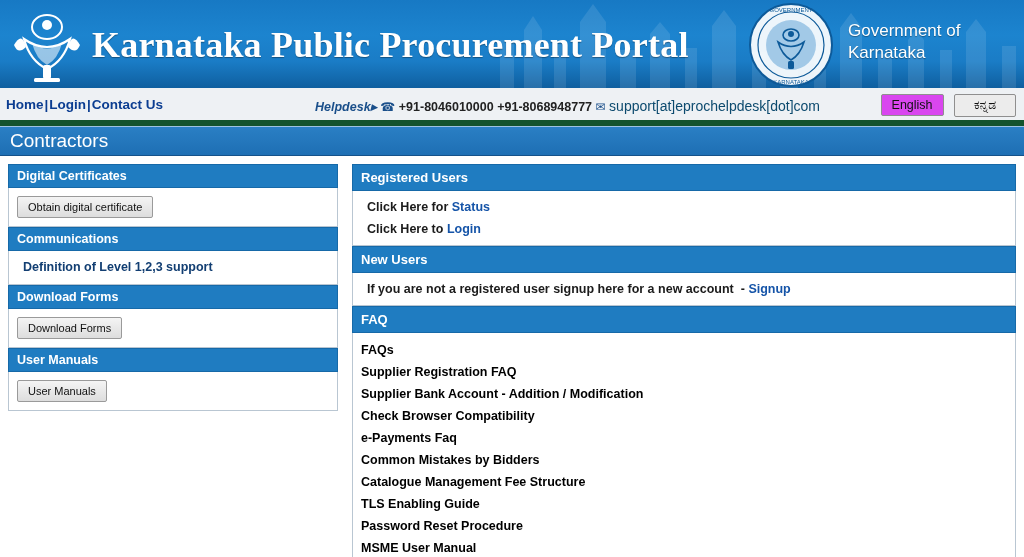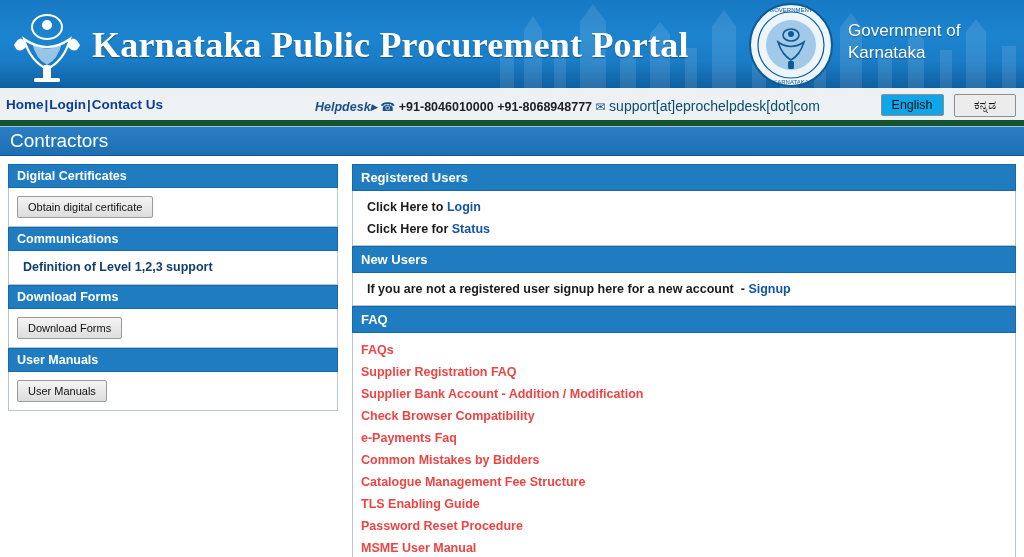--- a/index.html
+++ b/index.html
@@ -99,21 +99,21 @@
     right: 8px; top: 6px;
   }
   .lang-btn {
     display: inline-block;
     min-width: 62px;
     padding: 3px 10px;
     margin-left: 6px;
     font-size: 12.5px;
     text-align: center;
     border: 1px solid #8f8f8f;
-    background: #0ea5e9;
+    background: #d946ef;
     color: #111;
     border-radius: 2px;
     cursor: pointer;
   }
   .lang-btn.alt { background: #ececec; }
 
   
   .page-title-bar {
     width: 1024px;
     height: 30px;
@@ -195,21 +195,21 @@
   }
 
   .faq-list { padding: 6px 2px 2px 8px; }
   .faq-item {
     font-size: 12.5px;
     font-weight: bold;
     color: #14468a;
     padding: 2.5px 0;
     line-height: 17px;
   }
-  .faq-item a { color: #ef4444; text-decoration: none; }
+  .faq-item a { color: #000000; text-decoration: none; }
 </style>
 </head>
 <body>
 
 <div class="banner">
 
   <svg class="bg-arch" viewBox="0 0 560 88" preserveAspectRatio="none">
     <g fill="#ffffff" opacity="0.35">
       <rect x="20" y="40" width="14" height="48"></rect>
       <rect x="44" y="30" width="18" height="58"></rect>
@@ -335,26 +335,26 @@
     </div>
 
   </div>
 
   <div class="col-right">
 
     <div class="panel">
       <div class="panel-head big">Registered Users</div>
       <div class="panel-body tight">
         <div class="plain-row">
+          <span>Click Here for</span>
+          <a class="blue-link" href="#">Status</a>
+        </div>
+        <div class="plain-row">
           <span>Click Here to</span>
           <a class="blue-link" href="#">Login</a>
-        </div>
-        <div class="plain-row">
-          <span>Click Here for</span>
-          <a class="blue-link" href="#">Status</a>
         </div>
       </div>
     </div>
 
     <div class="panel">
       <div class="panel-head big">New Users</div>
       <div class="panel-body tight">
         <div class="plain-row">
           <span>If you are not a registered user signup here for a new account</span>
           &nbsp;<span>-</span>

